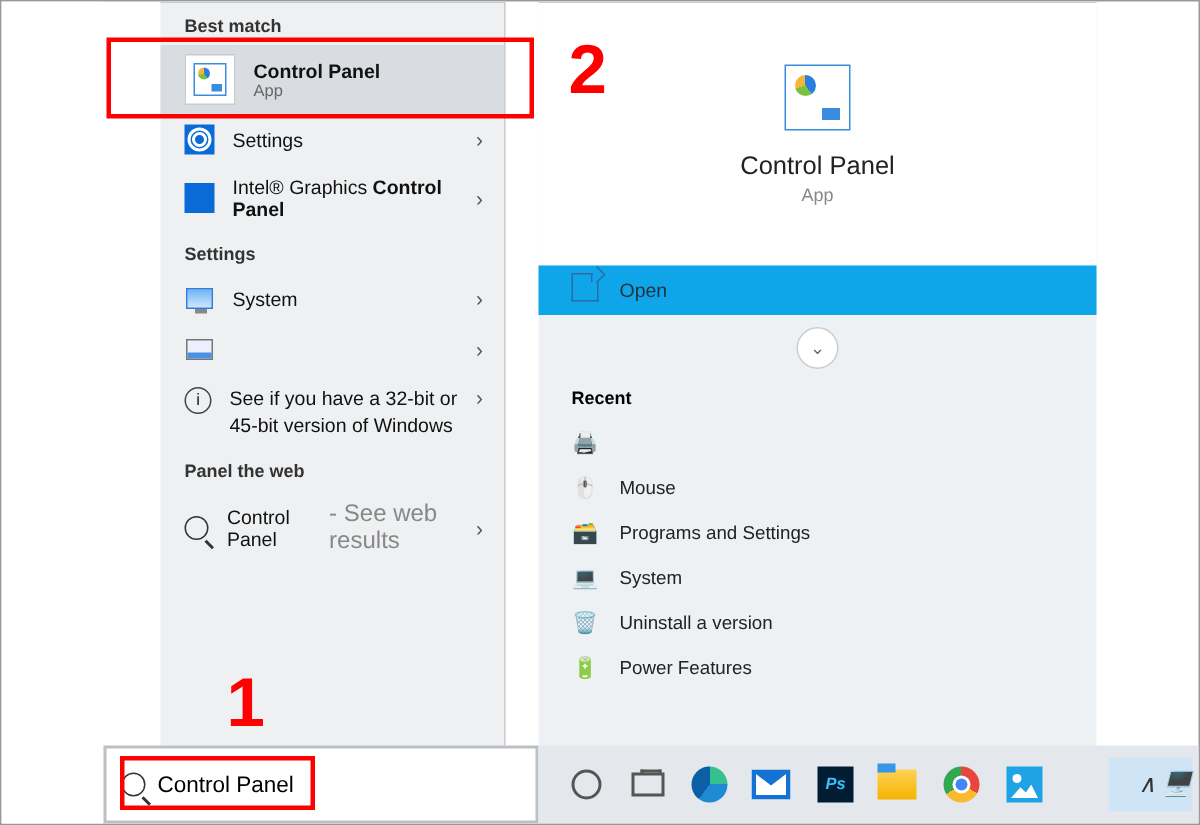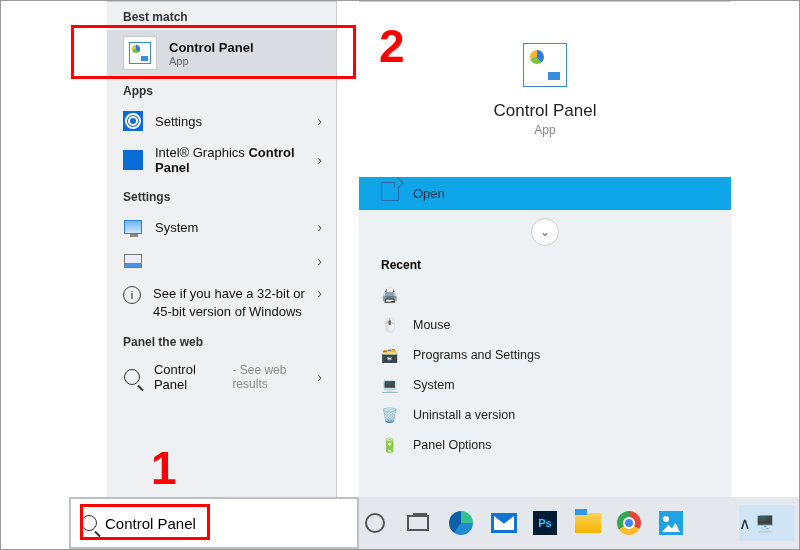--- a/index.html
+++ b/index.html
@@ -12,36 +12,36 @@
   .searchbar .text { margin-left:8px;}
   .section-h { font-size:12px; font-weight:600; color:#333; padding:8px 16px 6px;}
   .best-row  { display:flex; align-items:center; padding:6px 16px; background:#d9dde1;}
   .best-row .icon{ width:34px; height:34px; background:#fff; border:1px solid #c7cace; display:flex; align-items:center; justify-content:center;}
   .best-row .txt { margin-left:12px;}
   .best-row .t1  { font-size:13px; font-weight:600; color:#111;}
   .best-row .t2  { font-size:11px; color:#666;}
   .list-row { display:flex; align-items:center; padding:7px 16px; font-size:13px; color:#111; position:relative;}
   .list-row .ic { width:20px; height:20px; display:flex; align-items:center; justify-content:center; margin-right:12px;}
   .list-row .chev{ position:absolute; right:14px; color:#555; font-size:14px;}
-  .list-row .sub { color:#888; font-size:12px; margin-left:4px;}
+  .list-row .sub { color:#888; font-size:16px; margin-left:4px;}
   .preview-head{ background:#fff; height:175px; display:flex; flex-direction:column; align-items:center; justify-content:center;}
   .big-icon { width:44px; height:44px; border:1px solid #3a8dde; background:#fff; display:flex; align-items:center; justify-content:center; position:relative;}
   .big-icon::before{content:""; position:absolute; left:6px; top:6px; width:14px; height:14px; border-radius:50%; background:conic-gradient(#2a7de1 0 40%, #7cc040 40% 70%, #f3b63a 70% 100%);}
   .big-icon::after{content:""; position:absolute; right:6px; bottom:6px; width:12px; height:8px; background:#3a8dde;}
   .prev-title{ font-size:17px; color:#222; margin-top:14px;}
   .prev-sub  { font-size:12px; color:#888; margin-top:2px;}
   .open-row{ background:#0ea5e9; display:flex; align-items:center; padding:9px 22px; font-size:13px; color:#234;}
   .open-row .oi{ width:18px; height:14px; border:1.5px solid #2f6aa8; border-top:none; position:relative; margin-right:14px;}
   .open-row .oi::before{content:""; position:absolute; left:-1.5px; top:-5px; width:12px; height:5px; border:1.5px solid #2f6aa8; border-bottom:none;}
   .open-row .oi::after{content:""; position:absolute; right:-4px; top:-8px; width:7px; height:7px; border-top:1.5px solid #2f6aa8; border-right:1.5px solid #2f6aa8; transform:rotate(45deg);}
   .expand-chip{ width:28px; height:28px; border:1px solid #ccc; border-radius:50%; background:#fff; margin:8px auto; display:flex; align-items:center; justify-content:center; color:#666; font-size:12px;}
   .recent-h { font-size:12px; font-weight:600; padding:4px 22px 8px;}
   .recent-row{ display:flex; align-items:center; padding:6px 22px; font-size:12.5px; color:#222;}
   .recent-row .ri{ width:18px; height:18px; margin-right:14px; display:flex; align-items:center; justify-content:center; font-size:14px;}
-  .tb-item{ width:36px; height:36px; display:flex; align-items:center; justify-content:flex-start; border-radius:2px;}
+  .tb-item{ width:36px; height:36px; display:flex; align-items:center; justify-content:flex-end; border-radius:2px;font-style:italic;}
   .annot { position:absolute; font-size:46px; font-weight:700; color:#ff0000; font-family:Arial;}
   .red-box{ position:absolute; border:3px solid #ff0000;}
   .cp-mini{ width:22px; height:22px; border:1px solid #3a8dde; position:relative;}
   .cp-mini::before{content:"";position:absolute;left:2px;top:2px;width:8px;height:8px;border-radius:50%;background:conic-gradient(#2a7de1 0 40%, #7cc040 40% 70%, #f3b63a 70% 100%);}
   .cp-mini::after{content:"";position:absolute;right:2px;bottom:2px;width:7px;height:5px;background:#3a8dde;}
   .gear{width:18px;height:18px;}
   .gear circle{fill:none;stroke:#fff;stroke-width:2;}
   .sq-blue{width:20px;height:20px;background:#0a6ad6;display:flex;align-items:center;justify-content:center;}
   .intel{width:20px;height:20px;background:#0a6ad6;}
   .monitor{width:18px;height:14px;border:1.5px solid #2a7de1;background:linear-gradient(#6fb4f4,#cfe6fb);position:relative;}
@@ -62,21 +62,20 @@
   <div class="best-row">
     <div class="icon">
         <div class="cp-mini"></div>
       </div>
     <div class="txt">
       <div class="t1">Control Panel</div>
       <div class="t2">App</div>
     </div>
   </div>
 
-  <div class="section-h">Apps</div>
   <div class="list-row">
     <div class="ic">
         <div class="sq-blue">
           <svg class="gear" viewBox="0 0 18 18">
             <circle cx="9" cy="9" r="4"></circle>
             <circle cx="9" cy="9" r="7"></circle>
           </svg>
         </div>
       </div>
     <span>Settings</span>
@@ -149,21 +148,21 @@
   <div class="recent-row">
       <div class="ri">💻</div>
       <span>System</span>
     </div>
   <div class="recent-row">
       <div class="ri">🗑️</div>
       <span>Uninstall a version</span>
     </div>
   <div class="recent-row">
       <div class="ri">🔋</div>
-      <span>Panel Options</span>
+      <span>Power Features</span>
     </div>
 </div>
 
 <div class="searchbar">
   <div class="mag"></div>
   <span class="text">Control Panel</span>
 </div>
 
 <div class="taskbar">
   <div class="tb-item">

